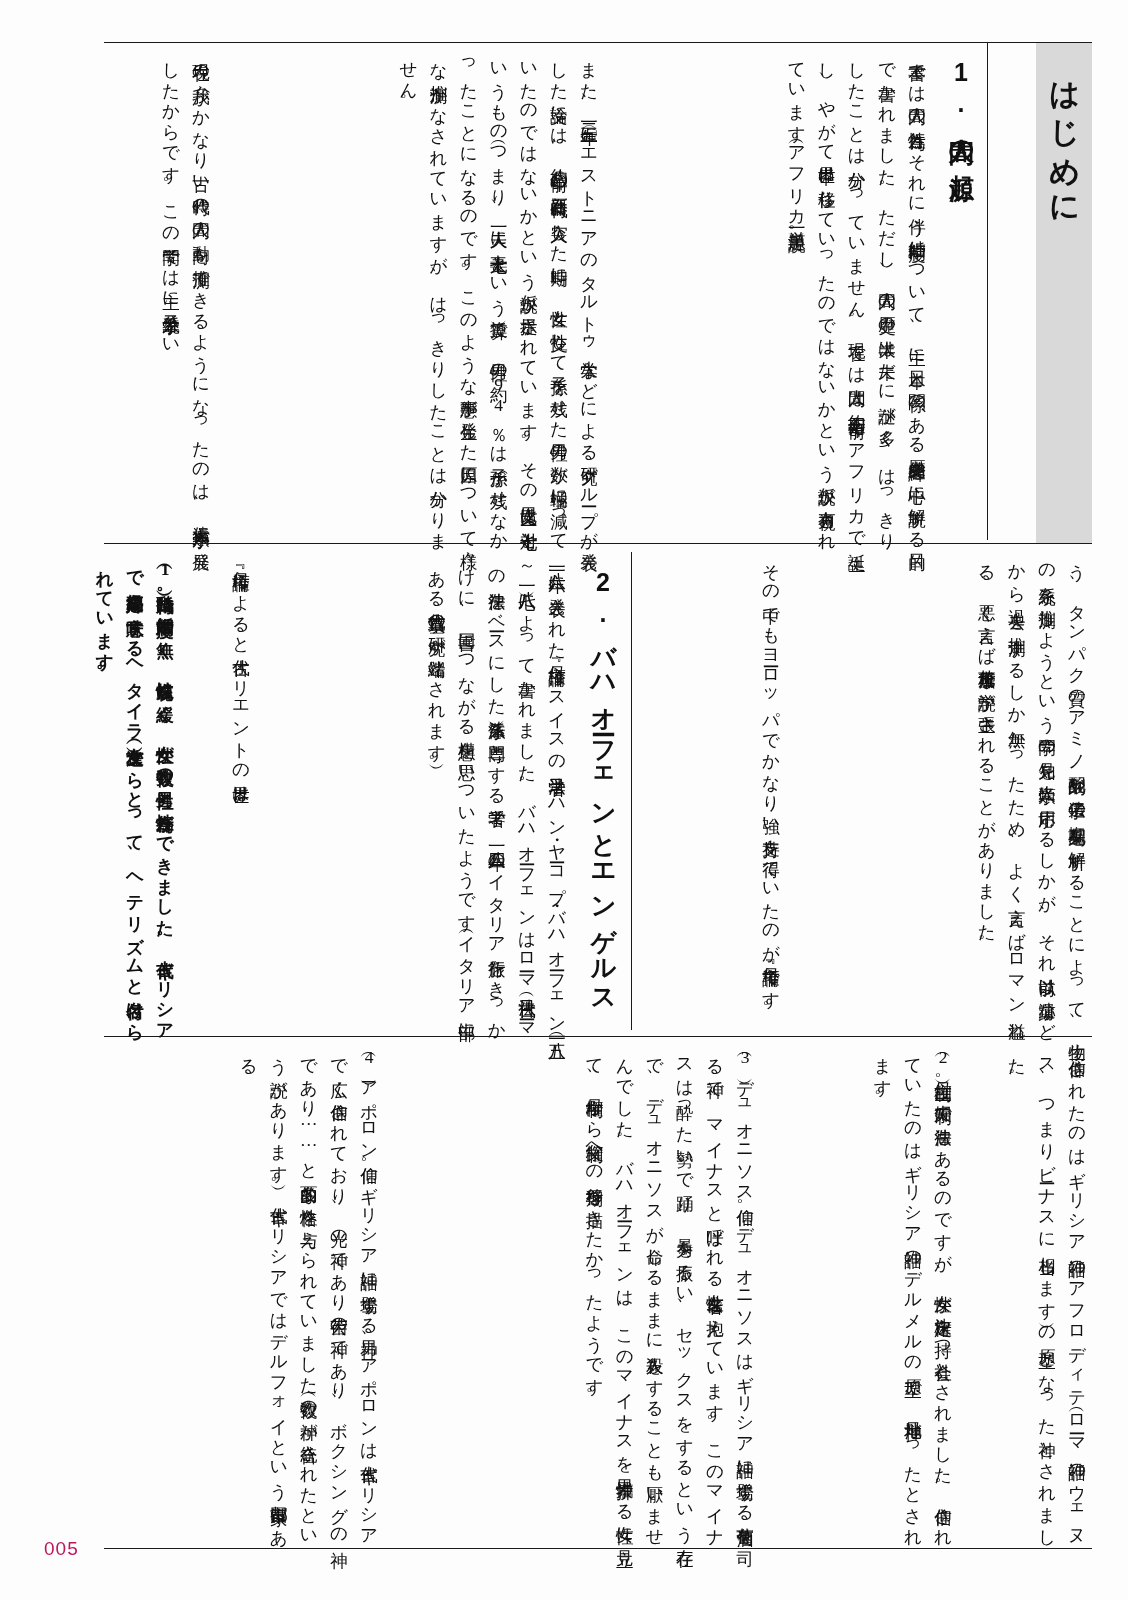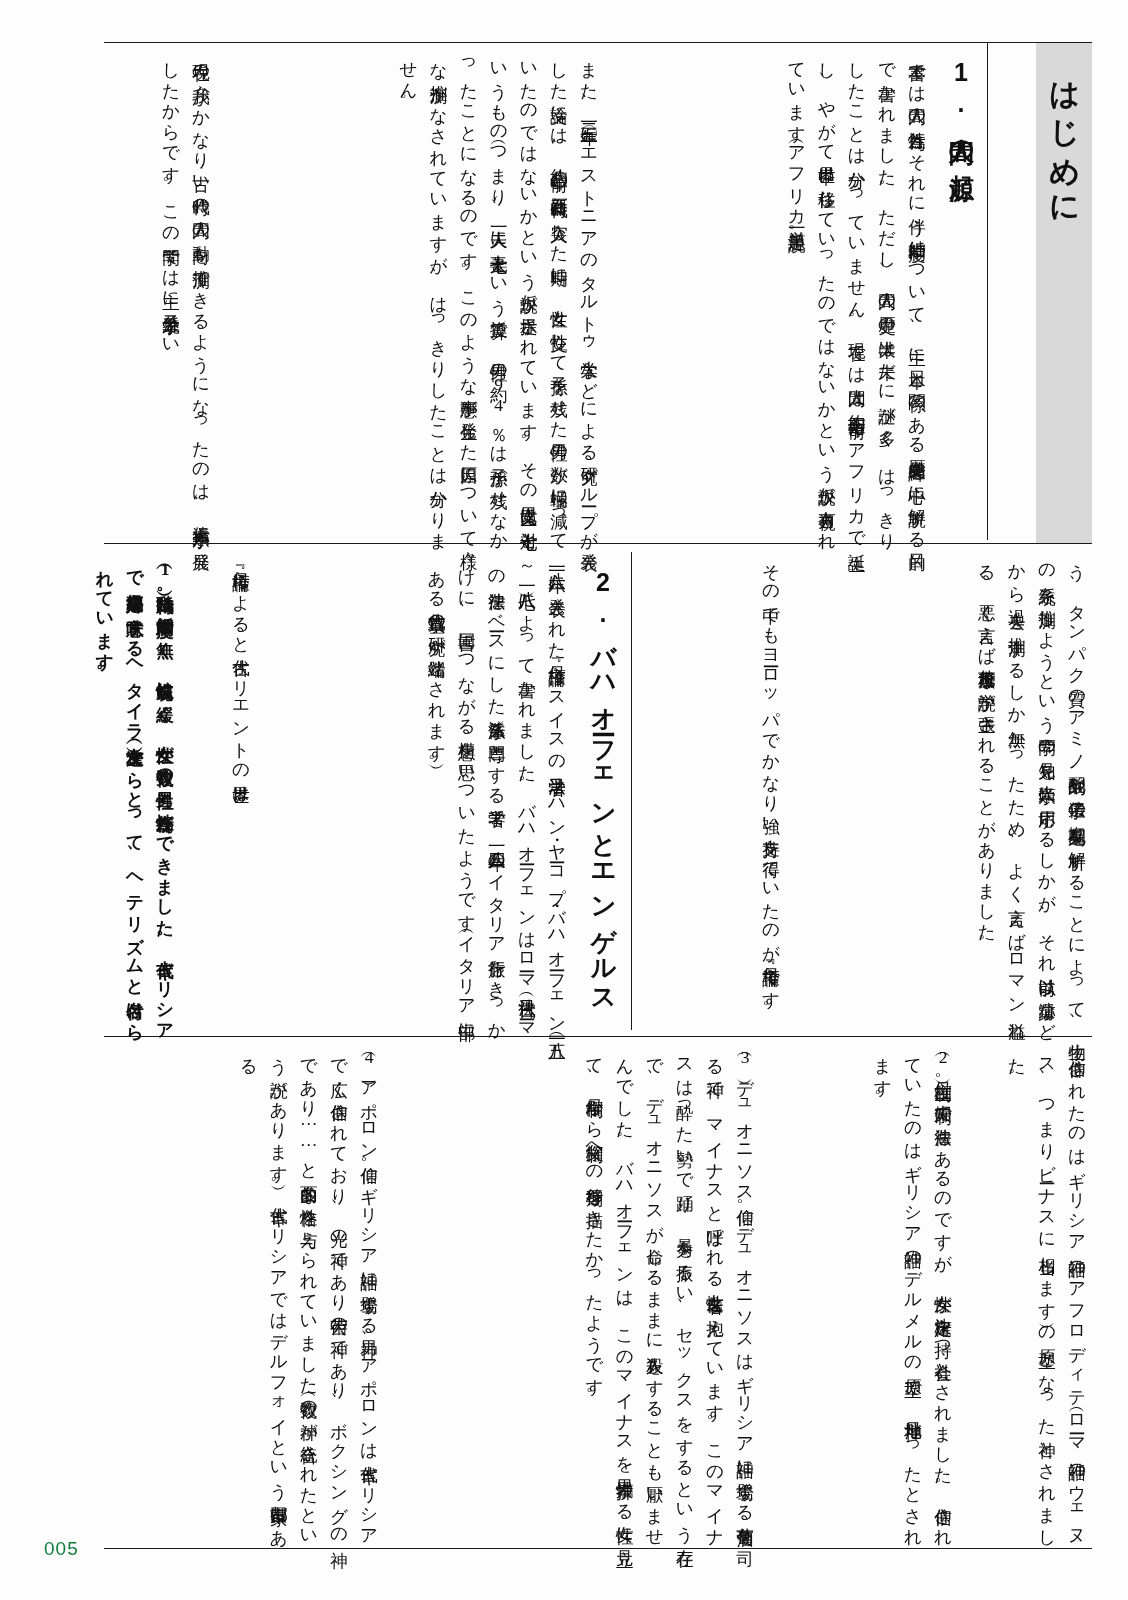--- a/index.html
+++ b/index.html
@@ -30,21 +30,21 @@
   .rule.top    { top: 42px; }
   .rule.bottom { top: 1548px; }
 
   
   .folio {
     position: absolute;
     left: 44px;
     top: 1538px;
     font-size: 19px;
     letter-spacing: 1px;
-    color: #15803d;
+    color: #be185d;
     font-family: "Liberation Sans", sans-serif;
   }
 
   
   .band {
     position: absolute;
     display: flex;
     flex-direction: row-reverse;
     align-items: flex-start;
     justify-content: flex-start;

